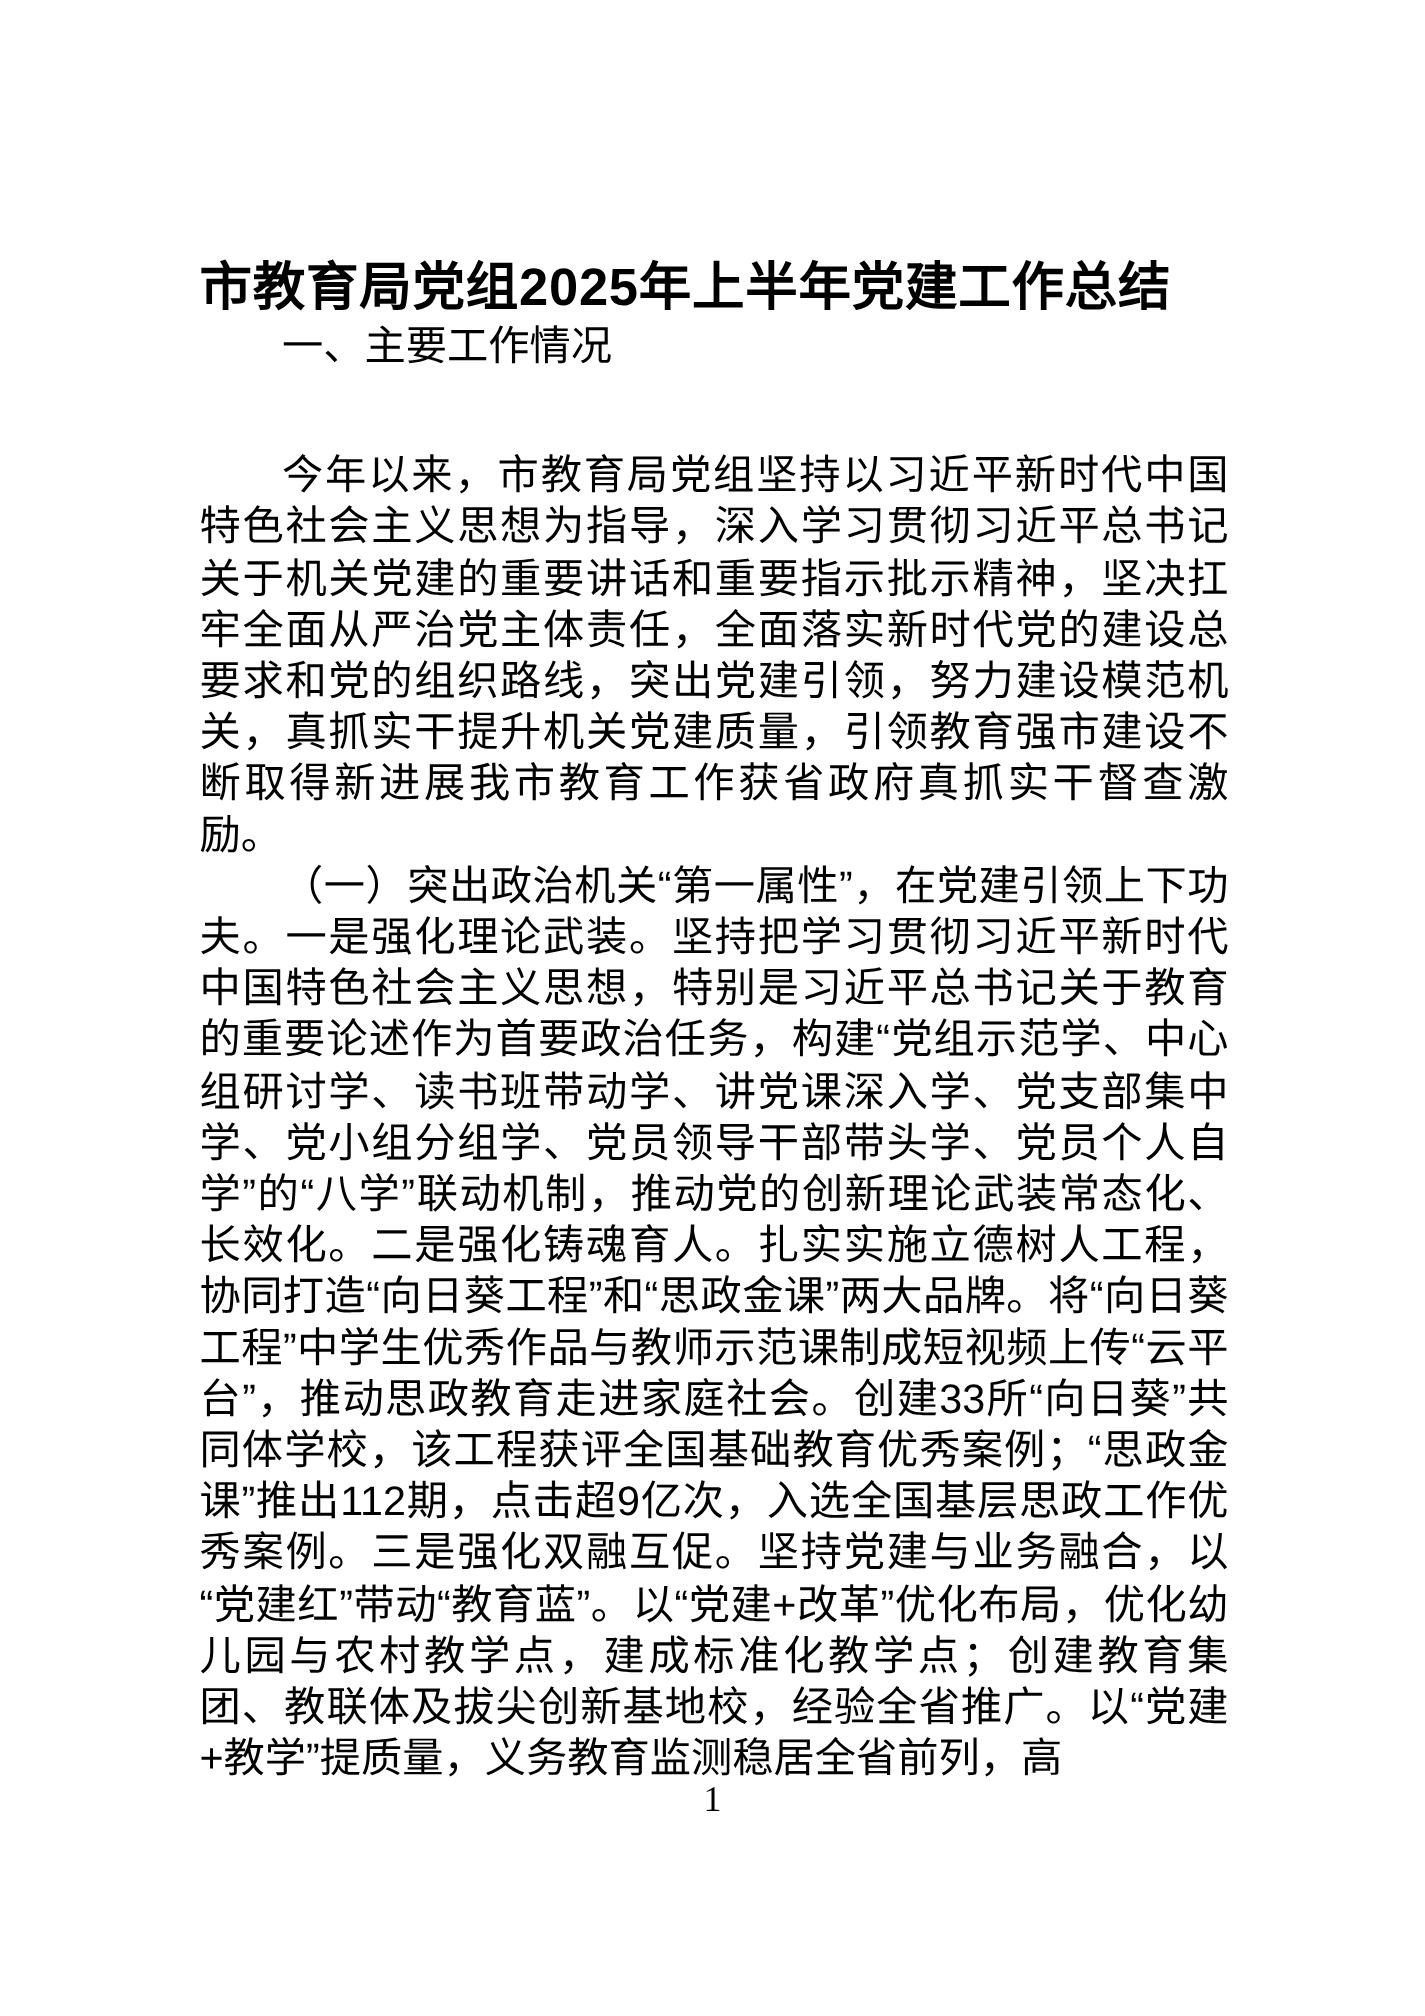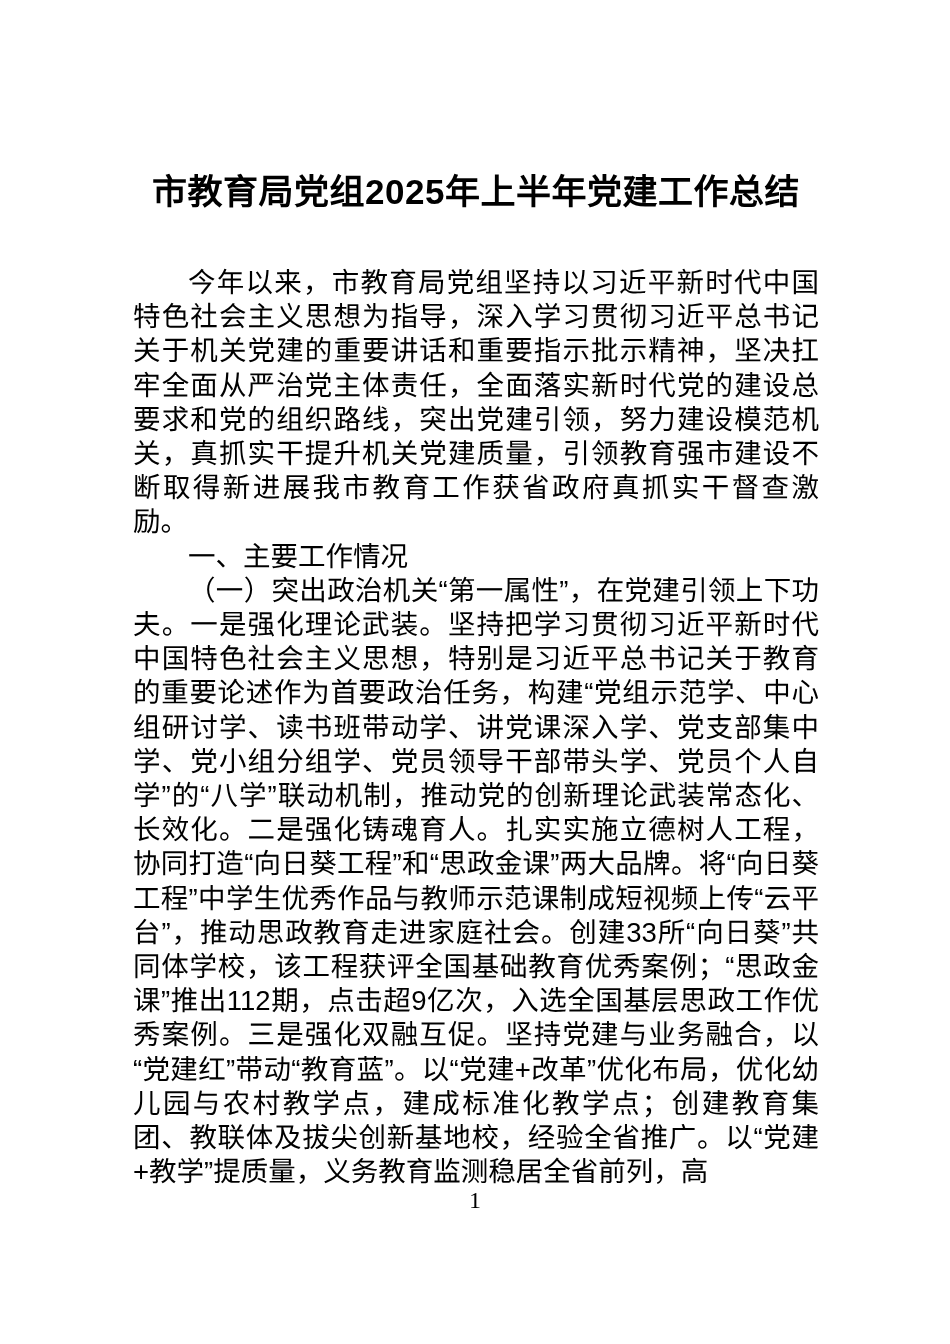--- a/index.html
+++ b/index.html
@@ -28,21 +28,21 @@
     position: absolute;
     left: 133px;
     top: 0;
     width: 686px;
   }
 
   .doc-title {
     font-size: 35px;
     font-weight: bold;
     line-height: 44px;
-    text-align: center;
+    text-align: left;
     letter-spacing: 0.5px;
     margin: 0;
     padding-top: 170px;
     padding-bottom: 0;
     white-space: nowrap;
   }
 
   .para {
     font-size: 27.5px;
     line-height: 34.2px;
@@ -75,23 +75,23 @@
 </style>
 </head>
 <body>
 
 <div class="page">
 
   <div class="doc-body">
 
     <h1 class="doc-title">市教育局党组2025年上半年党建工作总结</h1>
 
+    <p class="para indent">一、主要工作情况</p>
+
     <p class="para indent para-first">今年以来，市教育局党组坚持以习近平新时代中国特色社会主义思想为指导，深入学习贯彻习近平总书记关于机关党建的重要讲话和重要指示批示精神，坚决扛牢全面从严治党主体责任，全面落实新时代党的建设总要求和党的组织路线，突出党建引领，努力建设模范机关，真抓实干提升机关党建质量，引领教育强市建设不断取得新进展我市教育工作获省政府真抓实干督查激励。</p>
-
-    <p class="para indent">一、主要工作情况</p>
 
     <p class="para indent">（一）突出政治机关“第一属性”，在党建引领上下功夫。一是强化理论武装。坚持把学习贯彻习近平新时代中国特色社会主义思想，特别是习近平总书记关于教育的重要论述作为首要政治任务，构建“党组示范学、中心组研讨学、读书班带动学、讲党课深入学、党支部集中学、党小组分组学、党员领导干部带头学、党员个人自学”的“八学”联动机制，推动党的创新理论武装常态化、长效化。二是强化铸魂育人。扎实实施立德树人工程，协同打造“向日葵工程”和“思政金课”两大品牌。将“向日葵工程”中学生优秀作品与教师示范课制成短视频上传“云平台”，推动思政教育走进家庭社会。创建33所“向日葵”共同体学校，该工程获评全国基础教育优秀案例；“思政金课”推出112期，点击超9亿次，入选全国基层思政工作优秀案例。三是强化双融互促。坚持党建与业务融合，以“党建红”带动“教育蓝”。以“党建+改革”优化布局，优化幼儿园与农村教学点，建成标准化教学点；创建教育集团、教联体及拔尖创新基地校，经验全省推广。以“党建+教学”提质量，义务教育监测稳居全省前列，高</p>
 
   </div>
 
   <div class="page-number">1</div>
 
 </div>
 
 </body></html>

